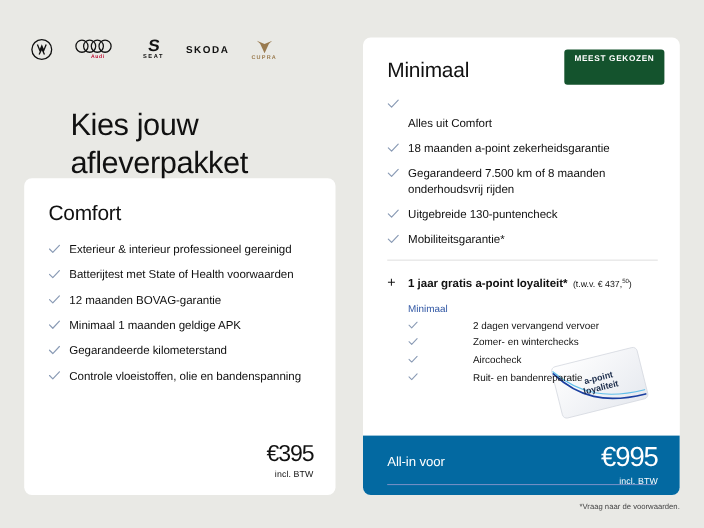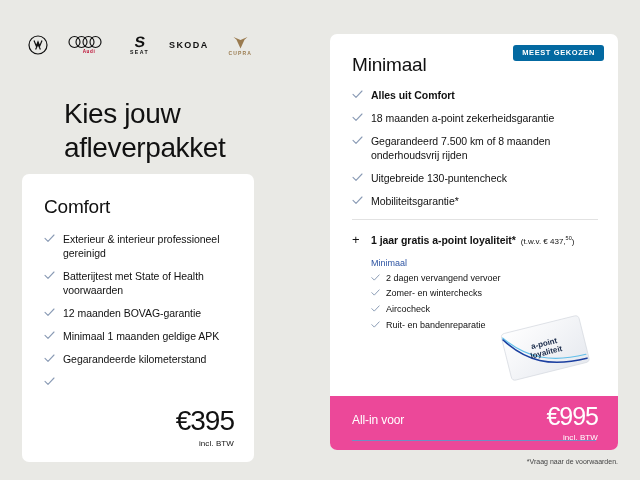--- a/index.html
+++ b/index.html
@@ -93,22 +93,22 @@
   .headline .line { display: block; margin-left: 36px; }
 
   
   .card {
     position: absolute;
     background: #ffffff;
     border-radius: 7px;
   }
   #comfort-card {
     left: 22px;
-    top: 174px;
-    width: 232px;
+    top: 162px;
+    width: 283px;
     height: 288px;
   }
   #zekerheid-card {
     left: 330px;
     top: 34px;
     width: 288px;
     height: 416px;
     overflow: hidden;
   }
 
@@ -123,26 +123,26 @@
   }
   #zekerheid-card .card-title {
     margin: 20px 0 0 22px;
   }
 
   
   .badge {
     position: absolute;
     right: 14px;
     top: 11px;
-    background: #0369a1;
+    background: #14532d;
     color: #ffffff;
     font-size: 7.5px;
     font-weight: 700;
     letter-spacing: 0.6px;
-    padding: 4px 9px 4px 9px;
+    padding: 4px 9px 20px 9px;
     border-radius: 3px;
     line-height: 1;
     text-transform: uppercase;
   }
 
   
   .feature-list {
     list-style: none;
     margin: 0;
     padding: 0;
@@ -162,21 +162,21 @@
     color: #111111;
     letter-spacing: -0.05px;
   }
   .feature-item .tick {
     flex: 0 0 auto;
     width: 13px;
     margin-right: 6px;
     margin-top: 1px;
   }
   .feature-item .tick svg { display: block; }
-  .feature-item.bold .feat-text { font-weight: 700; }
+  .feature-item.bold .feat-text { font-weight: 400; margin-top: 17px; }
 
   
   .divider {
     height: 1px;
     background: #e2e2e2;
     margin: 10px 20px 0 22px;
   }
 
   
   .plus-row {
@@ -228,20 +228,21 @@
     margin: 0;
     padding: 0;
   }
   .sub-item {
     display: flex;
     align-items: flex-start;
     margin-bottom: 4px;
     font-size: 9px;
     color: #111111;
     line-height: 1.3;
+    gap: 44px;
   }
   .sub-item .tick {
     flex: 0 0 auto;
     width: 10px;
     margin-right: 5px;
     margin-top: 1px;
   }
   .sub-item .tick svg { display: block; }
 
   
@@ -256,41 +257,41 @@
   }
 
   
   .price-block {
     position: absolute;
     right: 20px;
     bottom: 14px;
     text-align: right;
   }
   .price-amount {
-    font-size: 28px;
+    font-size: 21px;
     font-weight: 400;
     letter-spacing: -1px;
     color: #111111;
     line-height: 1;
   }
   .price-sub {
     font-size: 8px;
     color: #111111;
     margin-top: 4px;
     letter-spacing: 0.1px;
   }
 
   
   .blue-footer {
     position: absolute;
     left: 0;
     right: 0;
     bottom: 0;
     height: 54px;
-    background: #ec4899;
+    background: #0369a1;
     color: #ffffff;
     z-index: 3;
   }
   .blue-footer .allin-label {
     position: absolute;
     left: 22px;
     top: 17px;
     font-size: 12px;
     letter-spacing: -0.1px;
   }
@@ -418,20 +419,21 @@
             </svg>
         </span>
         <span class="feat-text">Gegarandeerde kilometerstand</span>
       </li>
       <li class="feature-item">
         <span class="tick">
           <svg width="11" height="9" viewBox="0 0 11 9">
               <path d="M1 4.4 L4 7.4 L10 1" fill="none" stroke="#8a9bb5" stroke-width="1.1" stroke-linecap="round" stroke-linejoin="round"></path>
             </svg>
         </span>
+        <span class="feat-text">Controle vloeistoffen, olie en bandenspanning</span>
       </li>
     </ul>
 
     <div class="price-block">
       <div class="price-amount">€395</div>
       <div class="price-sub">incl. BTW</div>
     </div>
   </div>
 
   <div class="card" id="zekerheid-card">

